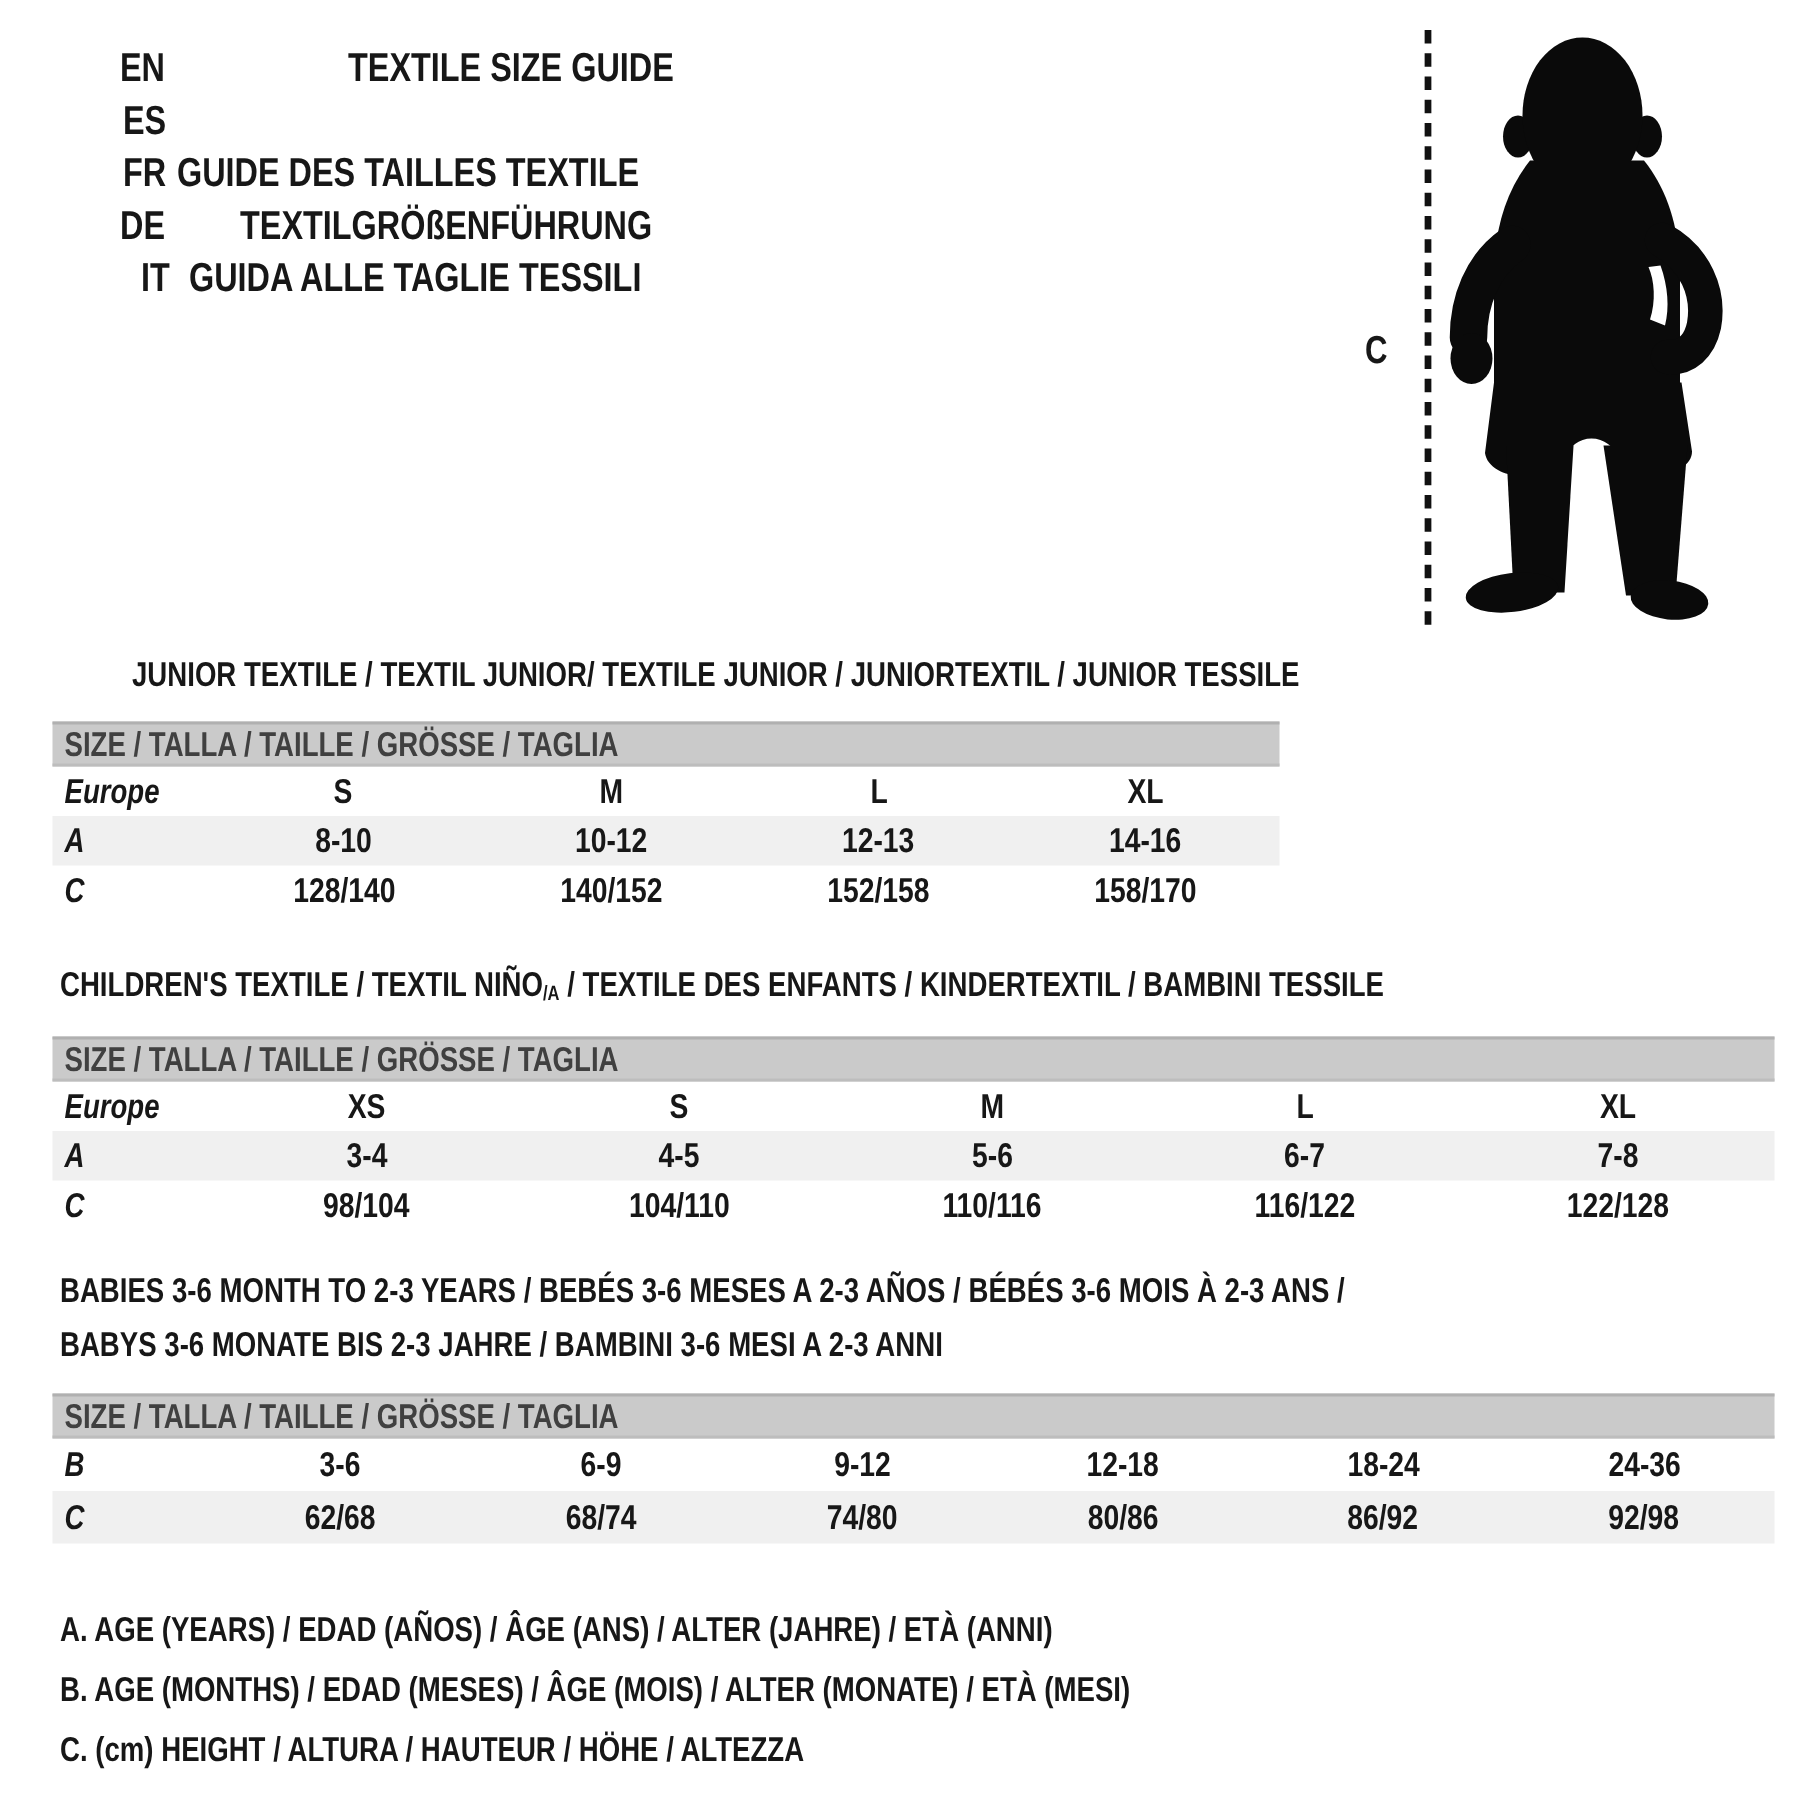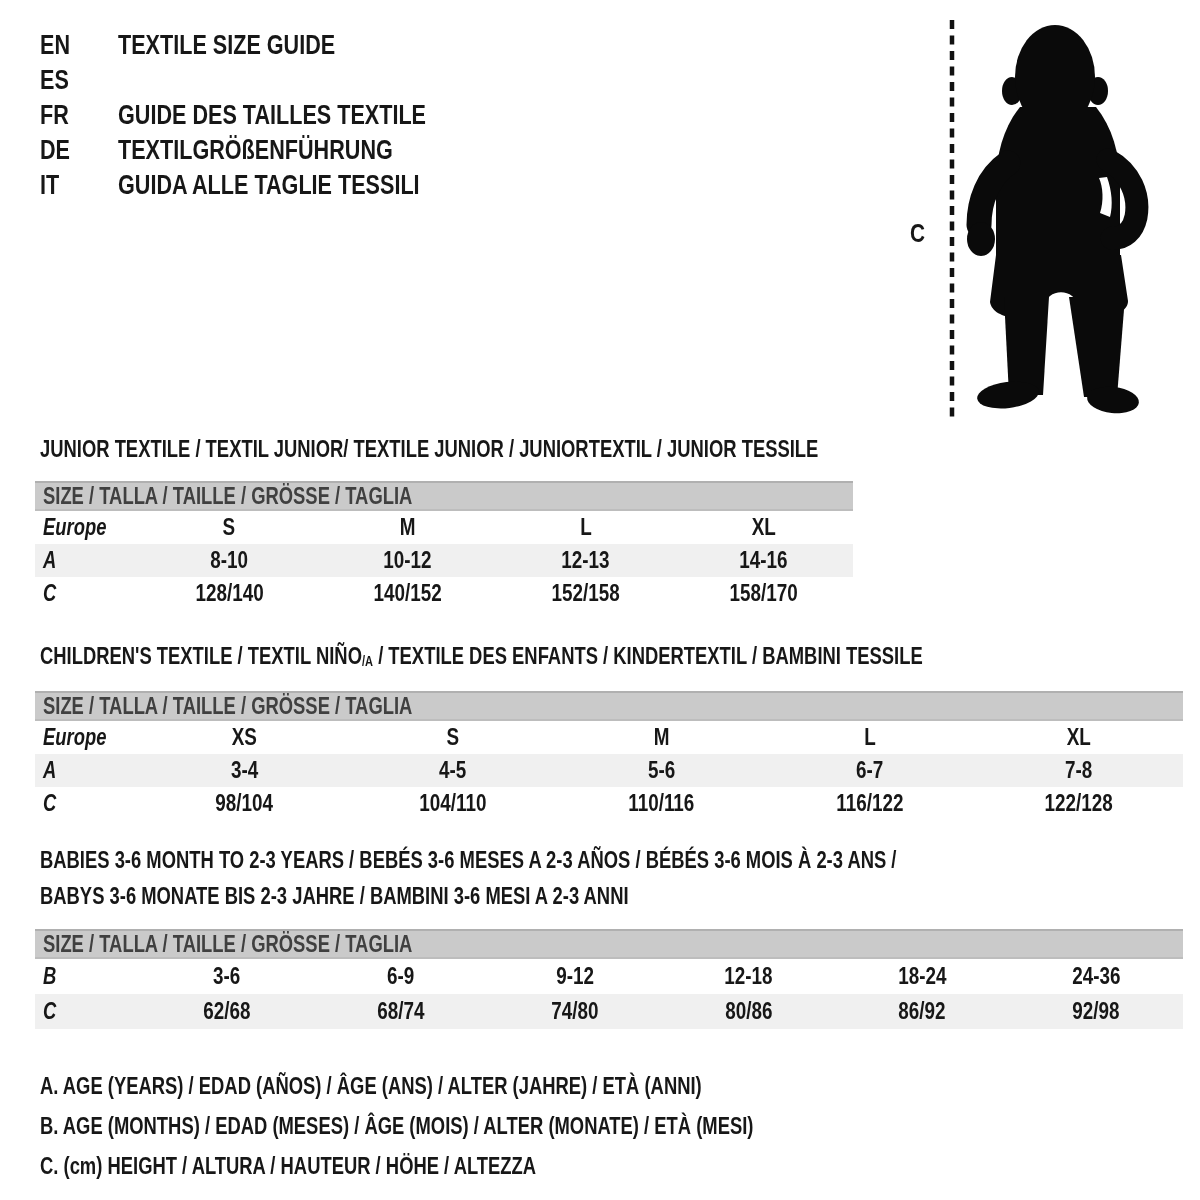--- a/index.html
+++ b/index.html
@@ -8,31 +8,31 @@
     font-family:"Liberation Sans", sans-serif; font-weight:bold; color:#171717;
     overflow:hidden;
   }
   
   .cxl { display:inline-block; transform:scaleX(0.80); transform-origin:0 50%; white-space:nowrap; }
   .cx  { display:inline-block; transform:scaleX(0.82); transform-origin:50% 50%; white-space:nowrap; }
   .sub { font-size:0.60em; vertical-align:-0.18em; }
 
   
   .lang-list { position:absolute; left:40px; top:28px; }
-  .lang-row  { display:flex; height:35px; align-items:center; font-size:27px; }
+  .lang-row  { display:flex; height:35px; align-items:center; font-size:27px;text-align:right; }
   .lang-code { width:78px; }
   .lang-label{ flex:1; }
 
   
   .figure-svg { position:absolute; left:900px; top:15px; }
   .c-label { position:absolute; left:910px; top:218px; font-size:26px; }
 
   
   .sec-title { position:absolute; left:40px; font-size:23px; line-height:24px; }
-  #title-junior   { top:437px; }
+  #title-junior   { top:437px;margin-left:48px; }
   #title-children { top:644px; }
   #title-babies   { top:842px; }
   #title-babies .title-line { line-height:36px; }
 
   
   .size-table { position:absolute; left:35px; }
   #table-junior   { top:481px; width:818px;  }
   #table-children { top:691px; width:1148px; }
   #table-babies   { top:929px; width:1148px; }
 

